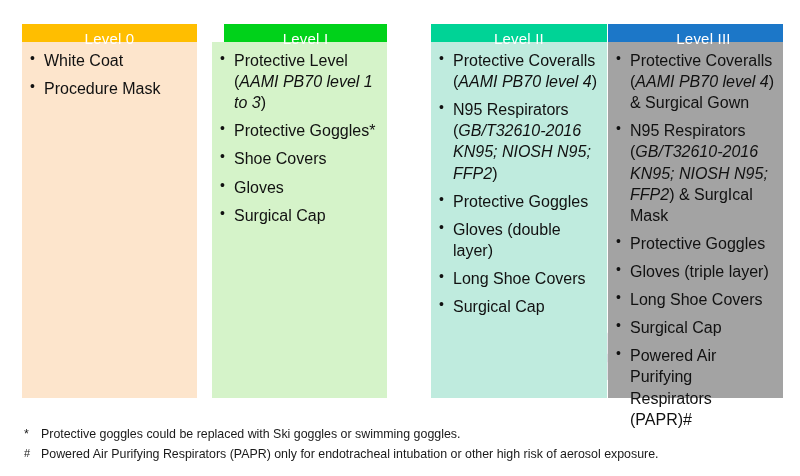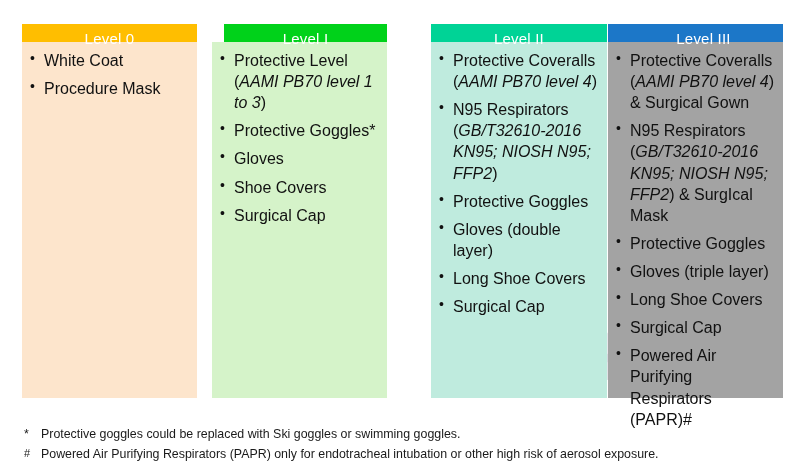--- a/index.html
+++ b/index.html
@@ -148,22 +148,22 @@
       </ul>
     </div>
   </div>
 
   <div class="column c1">
     <div class="col-header head-1">Level I</div>
     <div class="col-body body-1">
       <ul class="items">
         <li><span>Protective Level </span>(<span class="it">AAMI PB70 level 1 to 3</span>)</li>
         <li><span>Protective Goggles*</span></li>
+        <li><span>Shoe Covers</span></li>
         <li><span>Gloves</span></li>
-        <li><span>Shoe Covers</span></li>
         <li><span>Surgical Cap</span></li>
       </ul>
     </div>
   </div>
 
   <div class="column c2">
     <div class="col-header head-2">Level II</div>
     <div class="col-body body-2">
       <ul class="items">
         <li><span>Protective Coveralls </span>(<span class="it">AAMI PB70 level 4</span>)</li>

